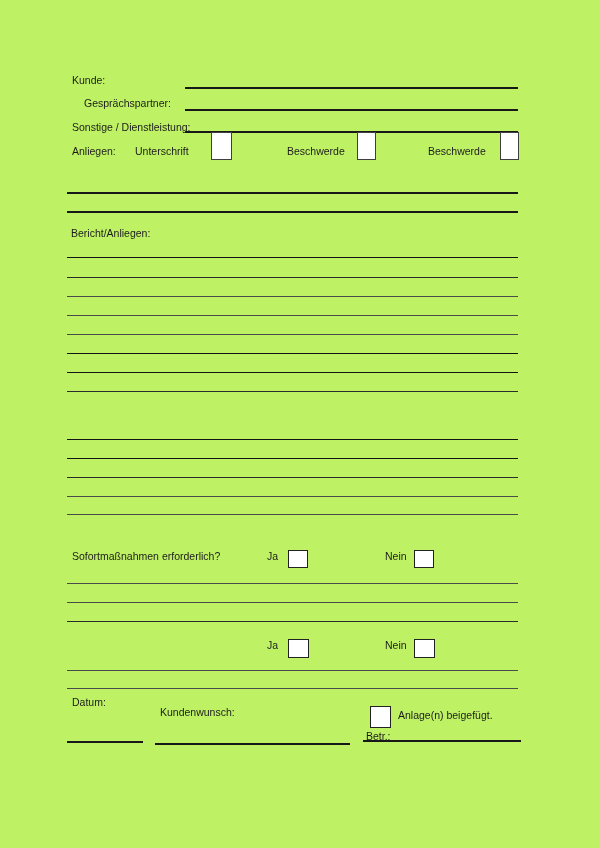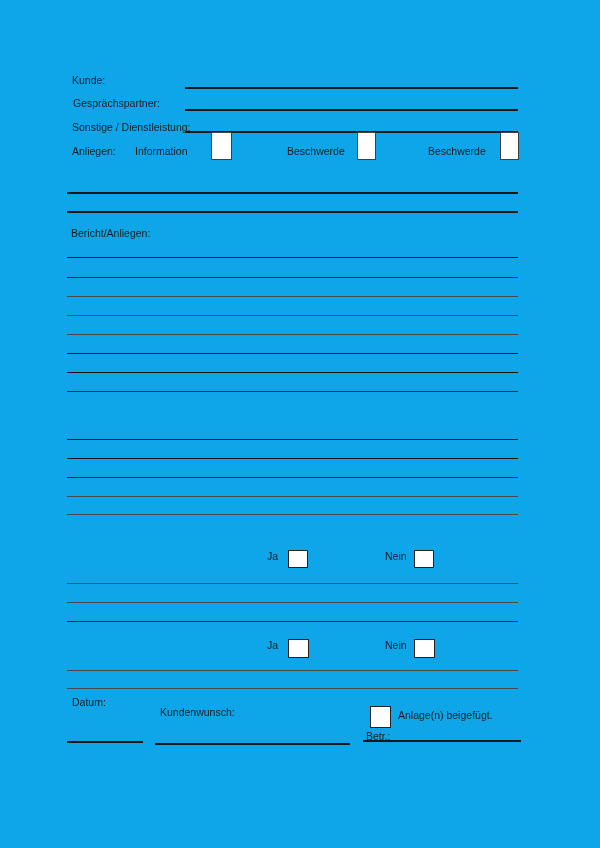--- a/index.html
+++ b/index.html
@@ -1,20 +1,20 @@
 <!DOCTYPE html>
 <html><head>
 <meta charset="utf-8">
 <style>
   html,body { margin:0; padding:0; background:#fff; }
   .page {
     position: relative;
     width: 600px;
     height: 848px;
-    background: #0ea5e9;
+    background: #bef264;
     font-family: "Liberation Sans", sans-serif;
     font-size: 10.5px;
     color: #1c1c1c;
     overflow: hidden;
   }
   .lbl {
     position: absolute;
     line-height: 14px;
     white-space: nowrap;
   }
@@ -41,28 +41,28 @@
   .cb.tall { border-color: #3f3f3f; }
 </style>
 </head>
 <body>
 
 <div class="page">
 
   <span class="lbl" style="left:72px; top:73px">Kunde:</span>
   <div class="fline" style="left:185px; top:87px; width:333px"></div>
 
-  <span class="lbl" style="left:73px; top:96px">Gesprächspartner:</span>
+  <span class="lbl" style="left:84px; top:96px">Gesprächspartner:</span>
   <div class="fline" style="left:185px; top:109px; width:333px"></div>
 
   <span class="lbl" style="left:72px; top:120px">Sonstige / Dienstleistung:</span>
   <div class="fline" style="left:185px; top:131px; width:333px"></div>
 
   <span class="lbl" style="left:72px;  top:144px">Anliegen:</span>
-  <span class="lbl" style="left:135px; top:144px">Information</span>
+  <span class="lbl" style="left:135px; top:144px">Unterschrift</span>
   <div class="cb tall" style="left:211px; top:132px; width:19px; height:26px"></div>
   <span class="lbl" style="left:287px; top:144px">Beschwerde</span>
   <div class="cb tall" style="left:357px; top:132px; width:17px; height:26px"></div>
   <span class="lbl" style="left:428px; top:144px">Beschwerde</span>
   <div class="cb tall" style="left:500px; top:132px; width:17px; height:26px"></div>
 
   <div class="fline" style="left:67px; top:192px; width:451px"></div>
   <div class="fline" style="left:67px; top:211px; width:451px"></div>
 
   <span class="lbl" style="left:71px; top:226px">Bericht/Anliegen:</span>
@@ -74,20 +74,21 @@
   <div class="wline thin" style="left:67px; top:353px; width:451px"></div>
   <div class="wline thin" style="left:67px; top:372px; width:451px"></div>
   <div class="wline" style="left:67px; top:391px; width:451px"></div>
 
   <div class="wline thin" style="left:67px; top:439px; width:451px"></div>
   <div class="wline thin" style="left:67px; top:458px; width:451px"></div>
   <div class="wline" style="left:67px; top:477px; width:451px"></div>
   <div class="wline soft" style="left:67px; top:496px; width:451px"></div>
   <div class="wline soft" style="left:67px; top:514px; width:451px"></div>
 
+  <span class="lbl" style="left:72px;  top:549px">Sofortmaßnahmen erforderlich?</span>
   <span class="lbl" style="left:267px; top:549px">Ja</span>
   <div class="cb" style="left:288px; top:550px; width:18px; height:16px"></div>
   <span class="lbl" style="left:385px; top:549px">Nein</span>
   <div class="cb" style="left:414px; top:550px; width:18px; height:16px"></div>
 
   <div class="wline soft" style="left:67px; top:583px; width:451px"></div>
   <div class="wline soft" style="left:67px; top:602px; width:451px"></div>
   <div class="wline" style="left:67px; top:621px; width:451px"></div>
 
   <span class="lbl" style="left:267px; top:638px">Ja</span>

